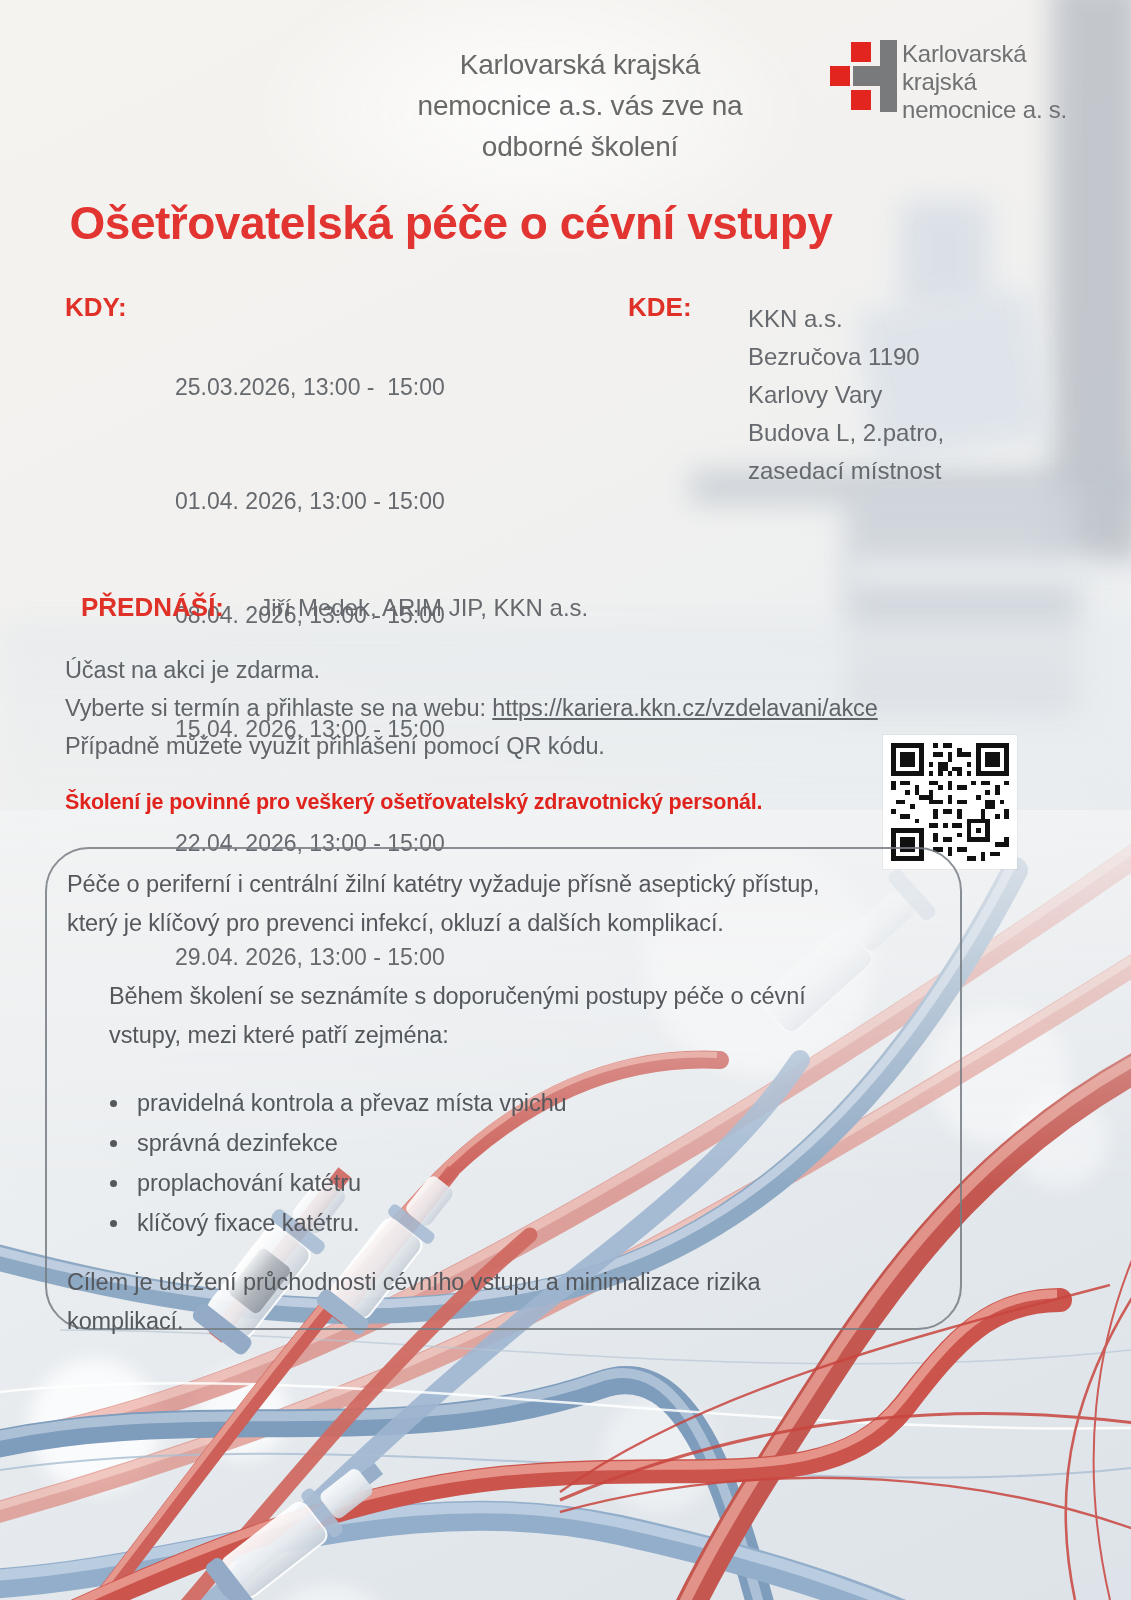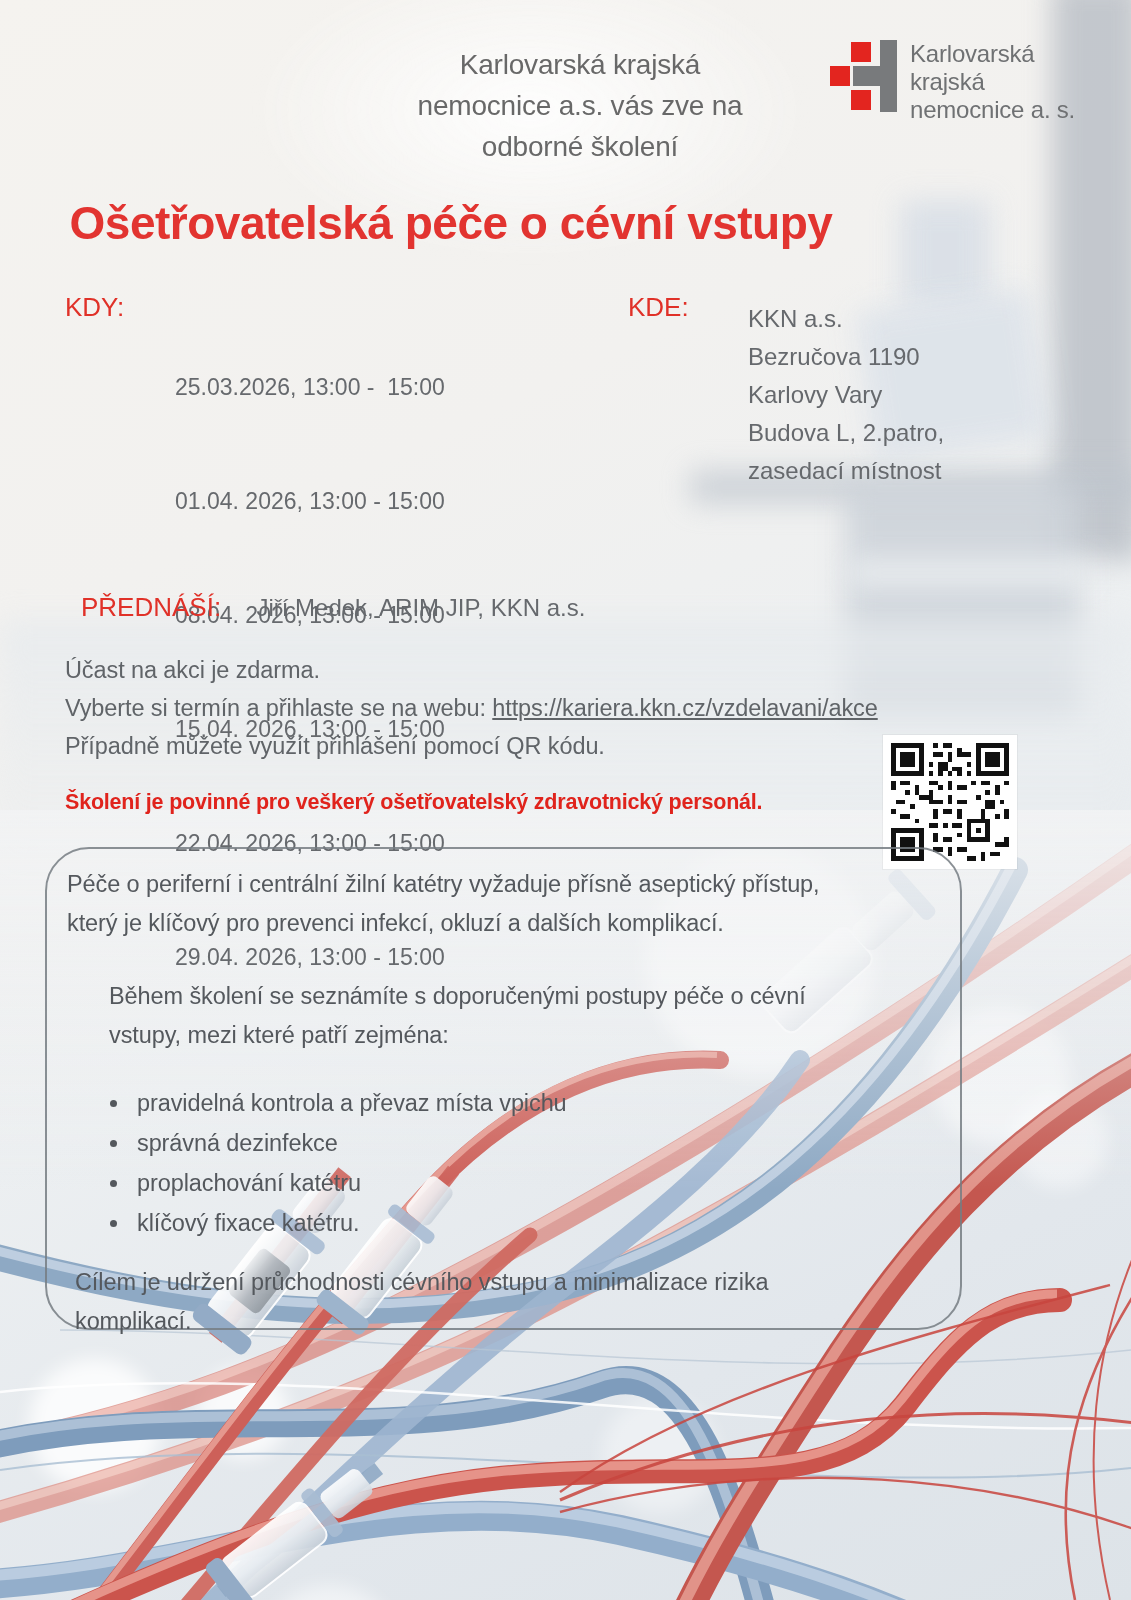--- a/index.html
+++ b/index.html
@@ -30,24 +30,24 @@
     font-size:28px;font-weight:normal;color:#686868;line-height:41px;letter-spacing:-.2px;}
   .logo{position:absolute;left:818px;top:40px;display:flex;align-items:flex-start;}
   .logo-mark{position:relative;width:84px;height:72px;flex:0 0 auto;}
   .lm{position:absolute;}
   .lm-red{background:#e3251f;width:20px;height:20px;}
   .lm-r1{left:33px;top:2px;}
   .lm-r2{left:12px;top:26px;}
   .lm-r3{left:33px;top:50px;}
   .lm-h{left:35px;top:26px;width:38px;height:20px;background:#787a7c;}
   .lm-v{left:62px;top:0px;width:17px;height:72px;background:#787a7c;}
-  .logo-text{margin-left:8px;font-size:24px;line-height:28px;color:#6f7173;letter-spacing:-.2px;}
+  .logo-text{font-size:24px;line-height:28px;color:#6f7173;letter-spacing:-.2px;}
   .title{position:absolute;left:0;top:196px;width:902px;text-align:center;
     font-size:46px;font-weight:bold;color:#e23430;letter-spacing:-.5px;}
-  .label-red{font-weight:normal;color:#e03128;text-align:center;}
+  .label-red{font-weight:bold;color:#e03128;text-align:center;}
   .kdy-label{position:absolute;left:65px;top:292px;font-size:26px;}
   .dates{position:absolute;left:175px;top:292px;font-size:23px;line-height:38px;color:#66696d;
     list-style:none;margin:0;padding:0;white-space:pre;}
   .kde-label{position:absolute;left:628px;top:292px;font-size:26px;}
   .venue{position:absolute;left:748px;top:300px;font-size:24px;line-height:38px;color:#66696d;
     list-style:none;margin:0;padding:0;}
   .prednasi{position:absolute;left:81px;top:592px;font-size:26px;}
   .prednasi .val{font-size:24px;color:#66696d;margin-left:28px;font-weight:normal;}
   .registration{position:absolute;left:65px;top:651px;font-size:23.5px;line-height:38px;color:#606468;letter-spacing:-.1px;}
   .registration a{color:#606468;text-decoration:underline;}
@@ -56,21 +56,21 @@
     box-shadow:0 0 0 1px rgba(0,0,0,.04);display:flex;align-items:center;justify-content:center;}
   .qr-box svg{width:118px;height:118px;}
   .info-box{position:absolute;left:45px;top:847px;width:917px;height:483px;
     border:2px solid rgba(118,124,130,.85);border-radius:44px;box-sizing:border-box;
     padding:16px 110px 0 20px;font-size:23.5px;line-height:39px;color:#54585d;letter-spacing:-.1px;}
   .info-box p{margin:0;}
   .info-box .p2{margin-top:34px;margin-left:42px;}
   .info-box ul{margin:28px 0 0 0;padding-left:64px;}
   .info-box li{line-height:40px;padding-left:6px;}
   .info-box li::marker{color:#54585d;}
-  .info-box .closing{margin-top:20px;margin-left:8px;}
+  .info-box .closing{margin-top:20px;}
 </style>
 </head>
 <body>
 
 <div class="poster">
 
   <div class="bg-layer">
     <div class="blur-shape b-light"></div>
     <div class="blur-shape b-right-band"></div>
     <div class="blur-shape b-rail"></div>

